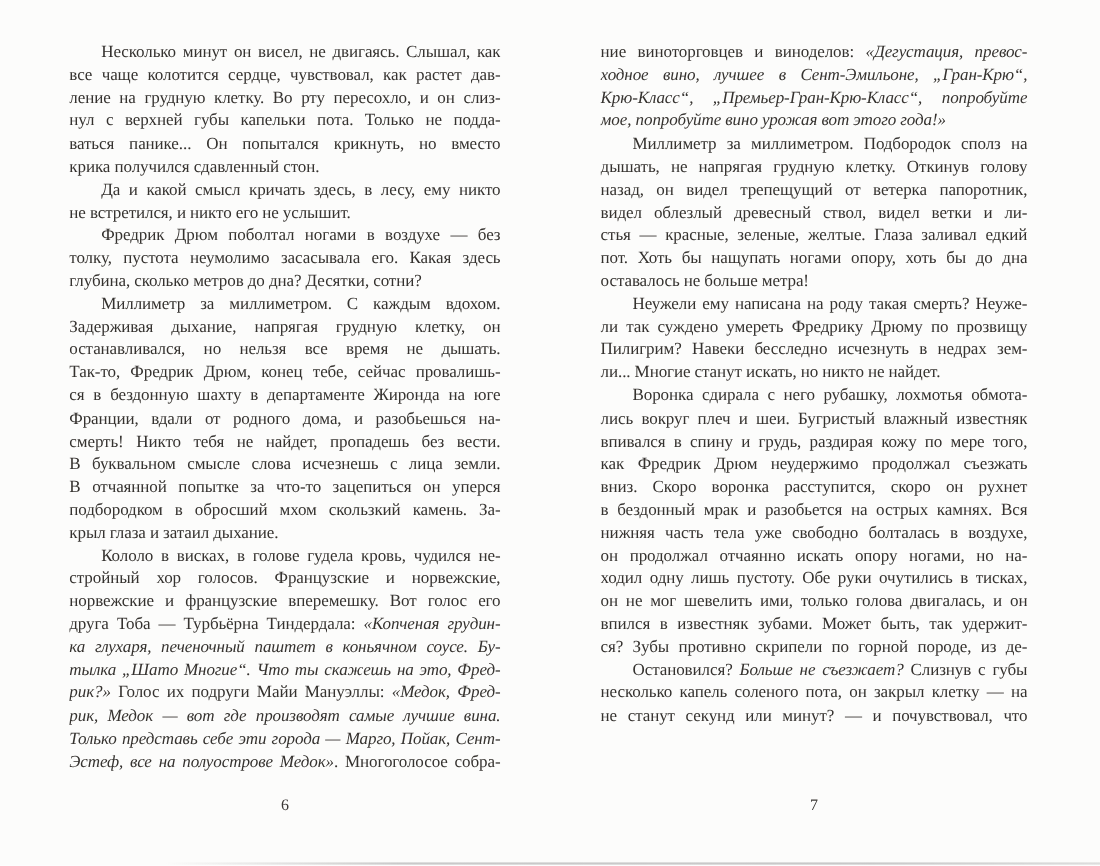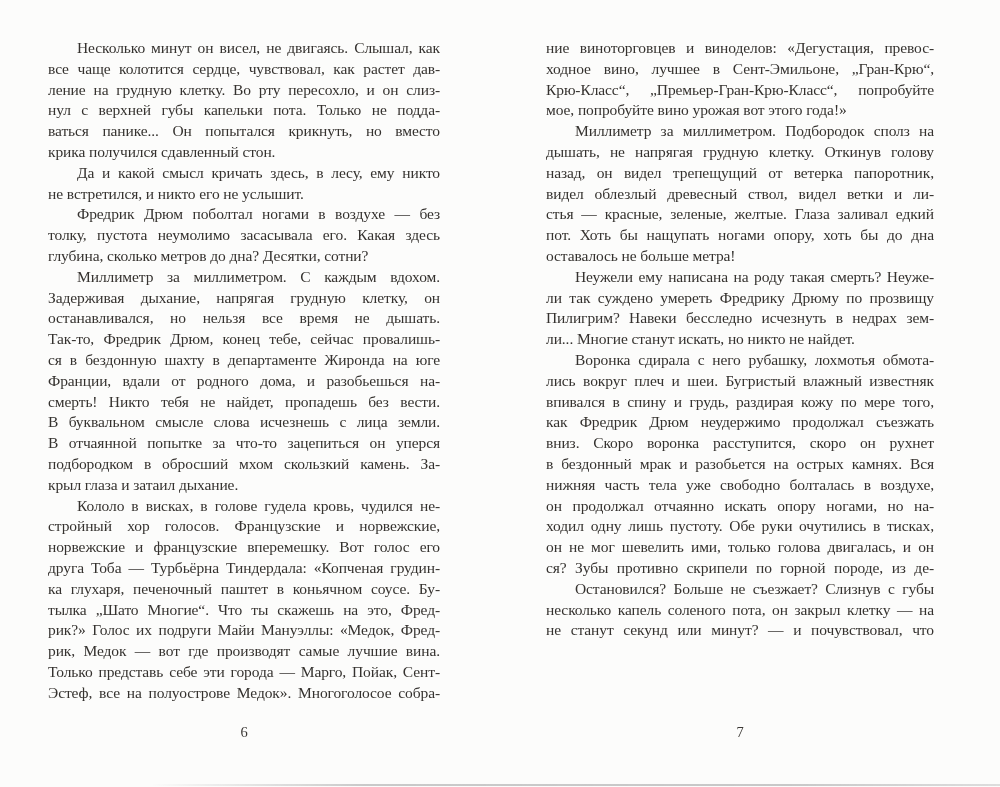--- a/index.html
+++ b/index.html
@@ -13,21 +13,21 @@
     height: 787px;
     background: #fcfcfb;
     overflow: hidden;
     font-family: "Liberation Serif", "DejaVu Serif", serif;
     color: #35322f;
   }
   .page {
     position: absolute;
     top: 38px;
   }
-  .page-left  { left: 48px;  width: 392px; }
+  .page-left  { left: 63px;  width: 392px; }
   .page-right { left: 546px; width: 388px; }
   .page-text {
     width: 100%;
   }
   .line {
     font-size: 15.5px;
     line-height: 20.8px;
     height: 20.8px;
     letter-spacing: -0.1px;
     text-align: justify;
@@ -35,20 +35,21 @@
     white-space: normal;
     overflow: hidden;
   }
   .line.plast {
     text-align-last: left;
   }
   .line.indent {
     text-indent: 29px;
   }
   .it {
+    font-style: italic;
   }
   .page-number {
     position: absolute;
     top: 686px;
     left: 0;
     right: 0;
     text-align: center;
     font-size: 14.5px;
     color: #3a3734;
   }
@@ -125,20 +126,21 @@
         <div class="line indent"><span>Воронка сдирала с него рубашку, лохмотья обмота-</span></div>
         <div class="line"><span>лись вокруг плеч и шеи. Бугристый влажный известняк</span></div>
         <div class="line"><span>впивался в спину и грудь, раздирая кожу по мере того,</span></div>
         <div class="line"><span>как Фредрик Дрюм неудержимо продолжал съезжать</span></div>
         <div class="line"><span>вниз. Скоро воронка расступится, скоро он рухнет</span></div>
         <div class="line"><span>в бездонный мрак и разобьется на острых камнях. Вся</span></div>
         <div class="line"><span>нижняя часть тела уже свободно болталась в воздухе,</span></div>
         <div class="line"><span>он продолжал отчаянно искать опору ногами, но на-</span></div>
         <div class="line"><span>ходил одну лишь пустоту. Обе руки очутились в тисках,</span></div>
         <div class="line"><span>он не мог шевелить ими, только голова двигалась, и он</span></div>
+        <div class="line"><span>впился в известняк зубами. Может быть, так удержит-</span></div>
         <div class="line"><span>ся? Зубы противно скрипели по горной породе, из де-</span></div>
         <div class="line indent"><span>Остановился? </span><span class="it">Больше не съезжает?</span><span> Слизнув с губы</span></div>
         <div class="line"><span>несколько капель соленого пота, он закрыл клетку — на</span></div>
         <div class="line"><span>не станут секунд или минут? — и почувствовал, что</span></div>
       </div>
     <div class="page-number">7</div>
   </div>
 
   <div class="book-edge"></div>
 

